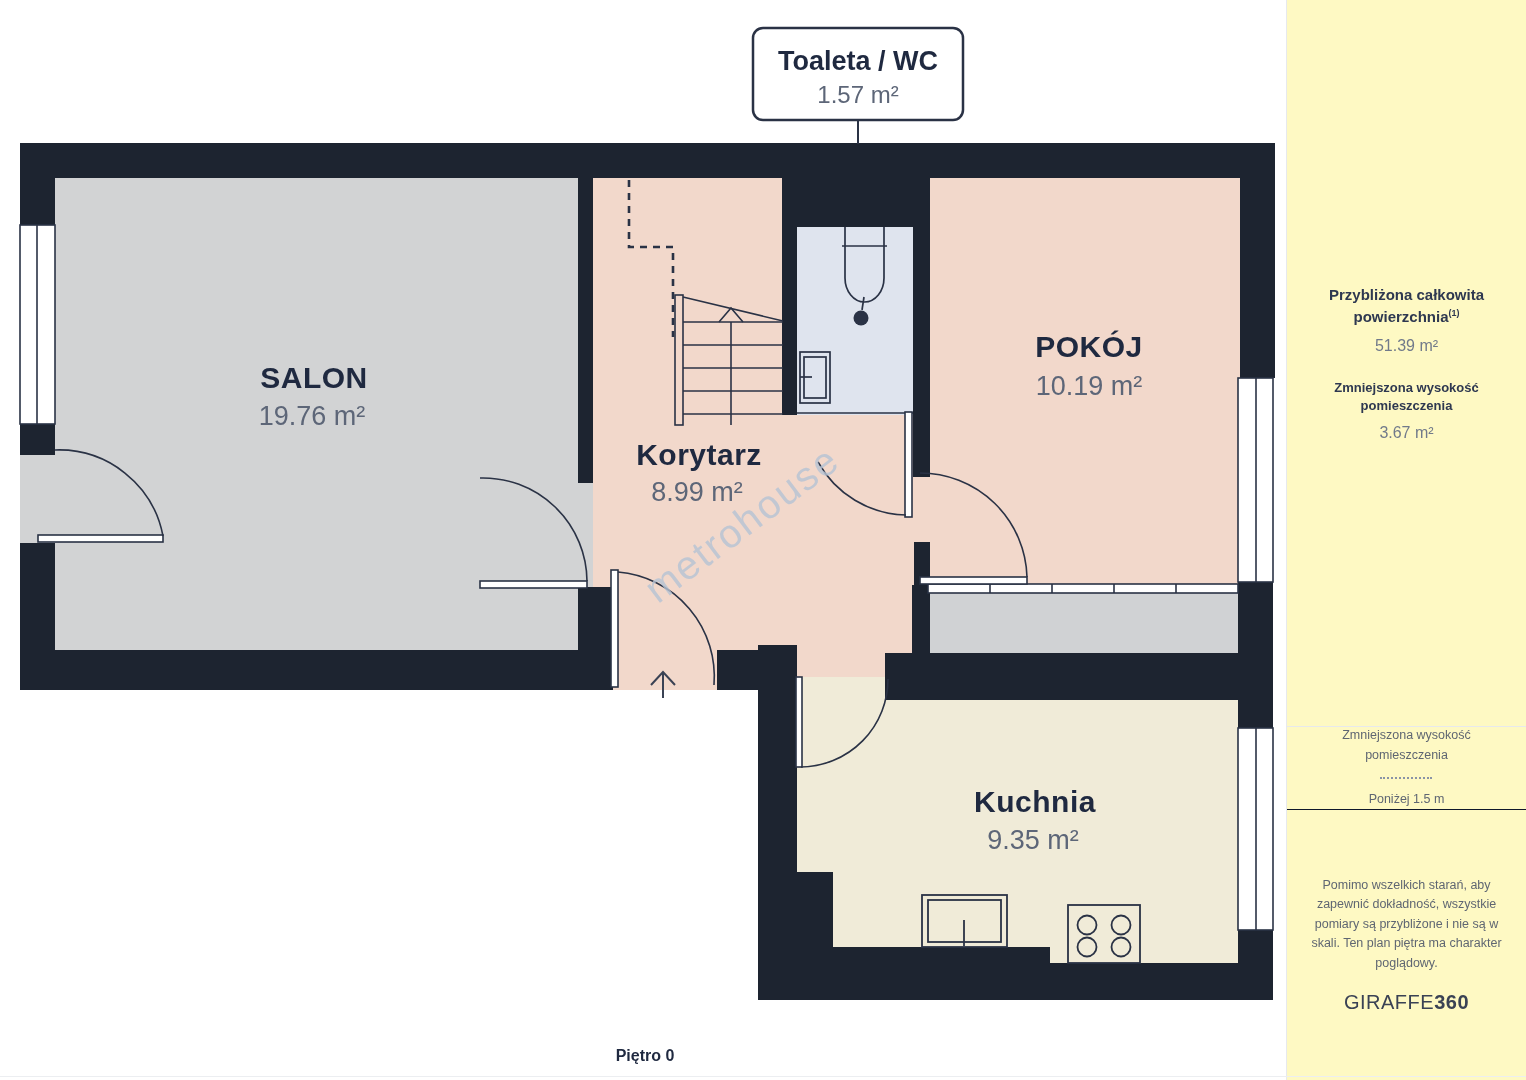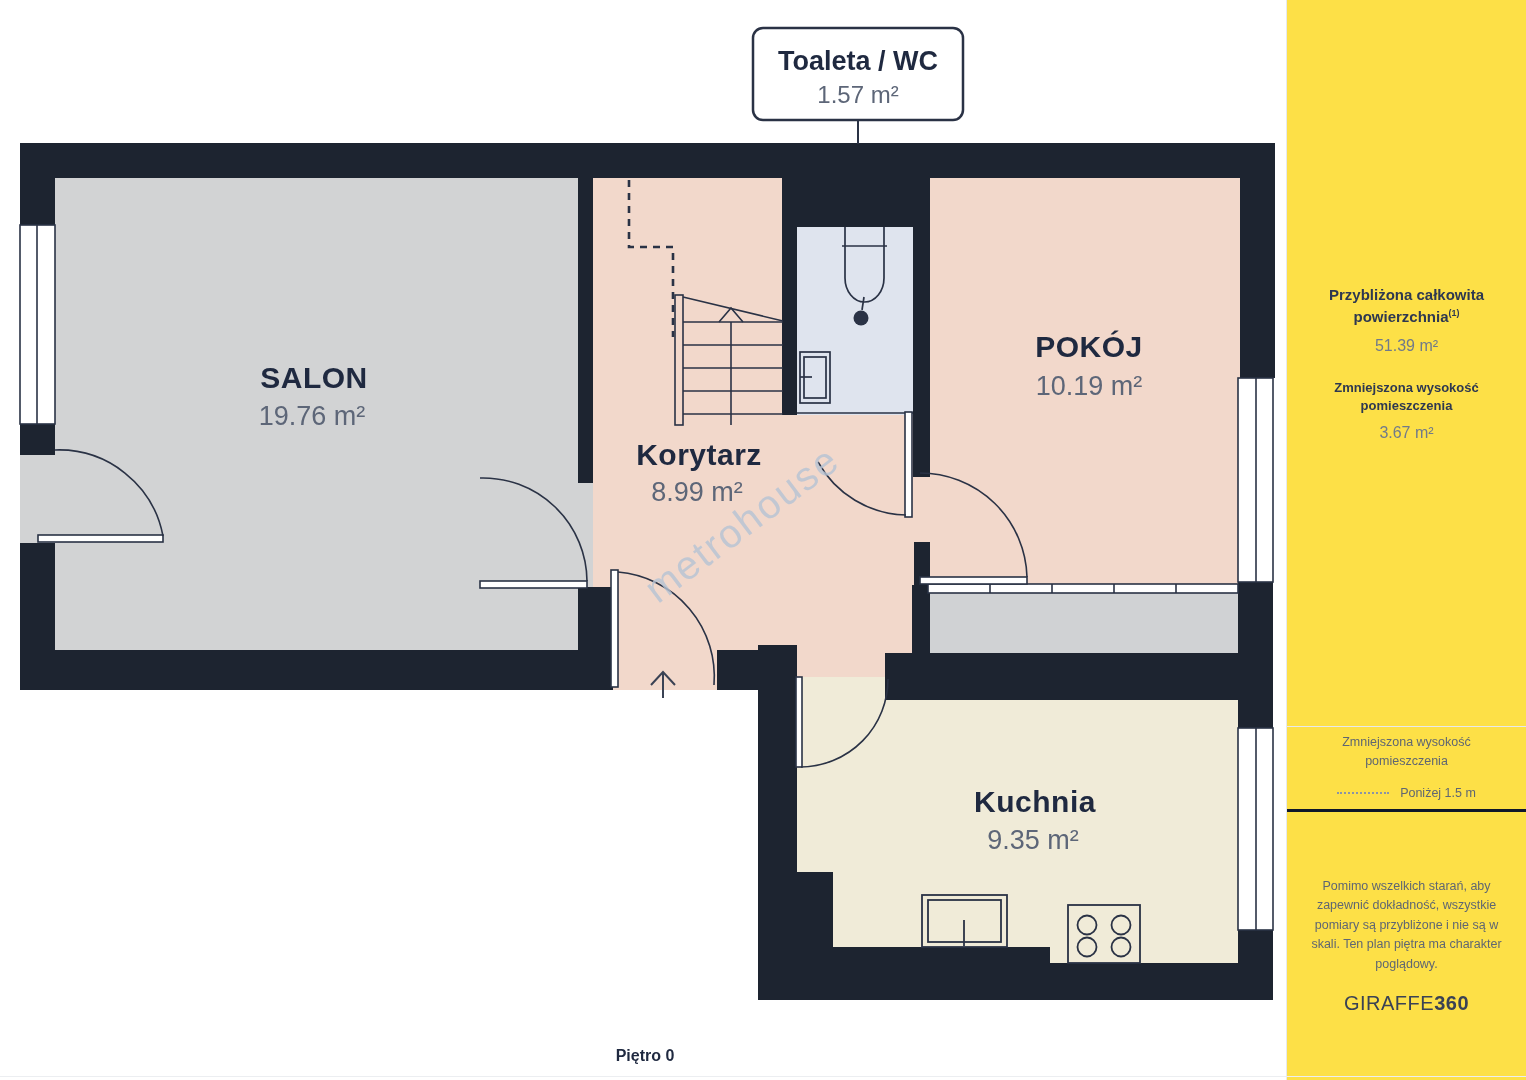--- a/index.html
+++ b/index.html
@@ -1,31 +1,31 @@
 <!DOCTYPE html>
 <html><head>
 <meta charset="utf-8">
 <style>
   html,body{margin:0;padding:0;background:#ffffff;}
   body{width:1526px;height:1080px;overflow:hidden;font-family:"Liberation Sans",sans-serif;}
   .page{display:flex;width:1526px;height:1080px;position:relative;}
   .plan{width:1286px;height:1080px;position:relative;}
   .plan svg{display:block;}
-  .sidebar{width:239px;height:1080px;border-left:1px solid #e7e9ed;display:flex;flex-direction:column;background:#fde047;}
+  .sidebar{width:239px;height:1080px;border-left:1px solid #e7e9ed;display:flex;flex-direction:column;background:#fef9c3;}
   .sb-sec{box-sizing:border-box;display:flex;flex-direction:column;justify-content:center;align-items:center;text-align:center;padding:0 18px;}
   .sb-1{height:726px;}
   .sb-2{height:60px;border-top:1px solid #e7e9ed;}
   .sb-3{height:83px;border-top:1px solid #e7e9ed;}
-  .sb-4{flex:1;border-top:3px solid #0f172a;}
+  .sb-4{flex:1;border-top:1px solid #0f172a;}
   .sb-h1{font-size:15px;font-weight:bold;color:#2e3850;line-height:1.45;}
   .sb-h1 sup{font-size:9px;}
   .sb-val{font-size:16px;color:#717a8a;margin-top:9px;}
   .sb-h2{font-size:13px;font-weight:bold;color:#2e3850;margin-top:24px;line-height:1.4;}
   .sb-foot{font-size:12.5px;color:#5f6672;line-height:1.55;}
-  .legend-row{display:flex;align-items:center;gap:11px;margin-top:12px;}
+  .legend-row{display:flex;align-items:center;gap:11px;margin-top:12px;flex-direction:column;}
   .legend-dashes{display:inline-block;width:52px;border-top:2px dotted #8a94a6;}
   .sb-disclaimer{width:208px;margin:0;}
   .sb-standard{width:208px;margin:14px 0 0 0;}
   .sb-brand{margin-top:18px;font-size:20px;color:#3a4254;letter-spacing:0.5px;}
   .sb-brand b{font-weight:bold;}
   .page-bottom-line{position:absolute;left:0;right:0;top:1076px;border-top:1px solid #eceef1;pointer-events:none;}
 </style>
 </head>
 <body>
 

